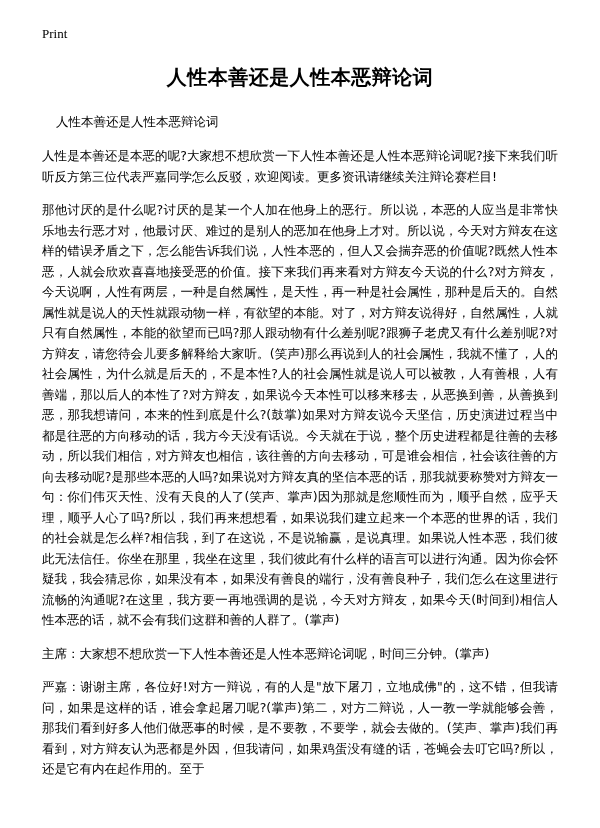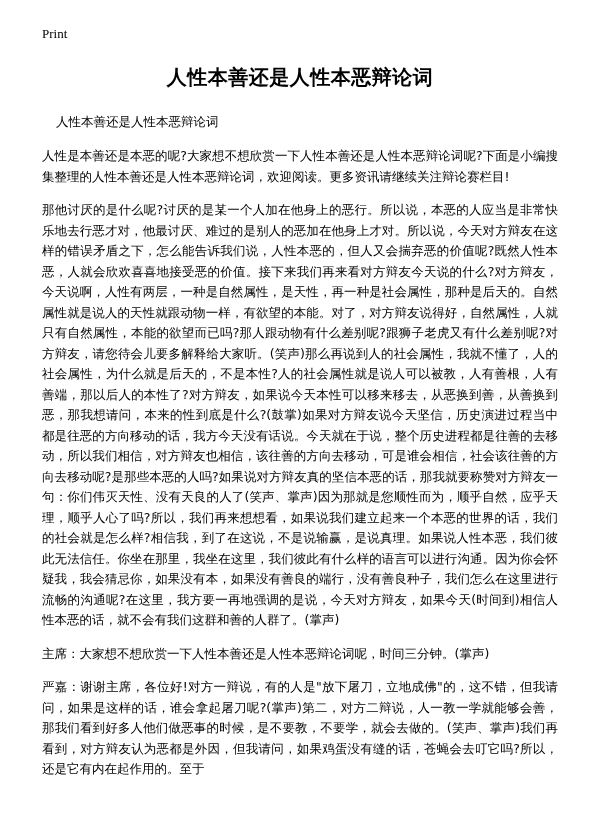--- a/index.html
+++ b/index.html
@@ -58,18 +58,18 @@
 <body>
 
 <div class="page">
 
   <div class="print-label">Print</div>
 
   <h1 class="doc-title">人性本善还是人性本恶辩论词</h1>
 
   <div class="subtitle">人性本善还是人性本恶辩论词</div>
 
-  <p class="para">人性是本善还是本恶的呢?大家想不想欣赏一下人性本善还是人性本恶辩论词呢?下面是小编搜集整理的人性本善还是人性本恶辩论词，欢迎阅读。更多资讯请继续关注辩论赛栏目!</p>
+  <p class="para">人性是本善还是本恶的呢?大家想不想欣赏一下人性本善还是人性本恶辩论词呢?接下来我们听听反方第三位代表严嘉同学怎么反驳，欢迎阅读。更多资讯请继续关注辩论赛栏目!</p>
   <p class="para">那他讨厌的是什么呢?讨厌的是某一个人加在他身上的恶行。所以说，本恶的人应当是非常快乐地去行恶才对，他最讨厌、难过的是别人的恶加在他身上才对。所以说，今天对方辩友在这样的错误矛盾之下，怎么能告诉我们说，人性本恶的，但人又会揣弃恶的价值呢?既然人性本恶，人就会欣欢喜喜地接受恶的价值。接下来我们再来看对方辩友今天说的什么?对方辩友，今天说啊，人性有两层，一种是自然属性，是天性，再一种是社会属性，那种是后天的。自然属性就是说人的天性就跟动物一样，有欲望的本能。对了，对方辩友说得好，自然属性，人就只有自然属性，本能的欲望而已吗?那人跟动物有什么差别呢?跟狮子老虎又有什么差别呢?对方辩友，请您待会儿要多解释给大家听。(笑声)那么再说到人的社会属性，我就不懂了，人的社会属性，为什么就是后天的，不是本性?人的社会属性就是说人可以被教，人有善根，人有善端，那以后人的本性了?对方辩友，如果说今天本性可以移来移去，从恶换到善，从善换到恶，那我想请问，本来的性到底是什么?(鼓掌)如果对方辩友说今天坚信，历史演进过程当中都是往恶的方向移动的话，我方今天没有话说。今天就在于说，整个历史进程都是往善的去移动，所以我们相信，对方辩友也相信，该往善的方向去移动，可是谁会相信，社会该往善的方向去移动呢?是那些本恶的人吗?如果说对方辩友真的坚信本恶的话，那我就要称赞对方辩友一句：你们伟灭天性、没有天良的人了(笑声、掌声)因为那就是您顺性而为，顺乎自然，应乎天理，顺乎人心了吗?所以，我们再来想想看，如果说我们建立起来一个本恶的世界的话，我们的社会就是怎么样?相信我，到了在这说，不是说输赢，是说真理。如果说人性本恶，我们彼此无法信任。你坐在那里，我坐在这里，我们彼此有什么样的语言可以进行沟通。因为你会怀疑我，我会猜忌你，如果没有本，如果没有善良的端行，没有善良种子，我们怎么在这里进行流畅的沟通呢?在这里，我方要一再地强调的是说，今天对方辩友，如果今天(时间到)相信人性本恶的话，就不会有我们这群和善的人群了。(掌声)</p>
   <p class="para">主席：大家想不想欣赏一下人性本善还是人性本恶辩论词呢，时间三分钟。(掌声)</p>
   <p class="para">严嘉：谢谢主席，各位好!对方一辩说，有的人是"放下屠刀，立地成佛"的，这不错，但我请问，如果是这样的话，谁会拿起屠刀呢?(掌声)第二，对方二辩说，人一教一学就能够会善，那我们看到好多人他们做恶事的时候，是不要教，不要学，就会去做的。(笑声、掌声)我们再看到，对方辩友认为恶都是外因，但我请问，如果鸡蛋没有缝的话，苍蝇会去叮它吗?所以，还是它有内在起作用的。至于</p>
 
 </div>
 
 </body></html>

